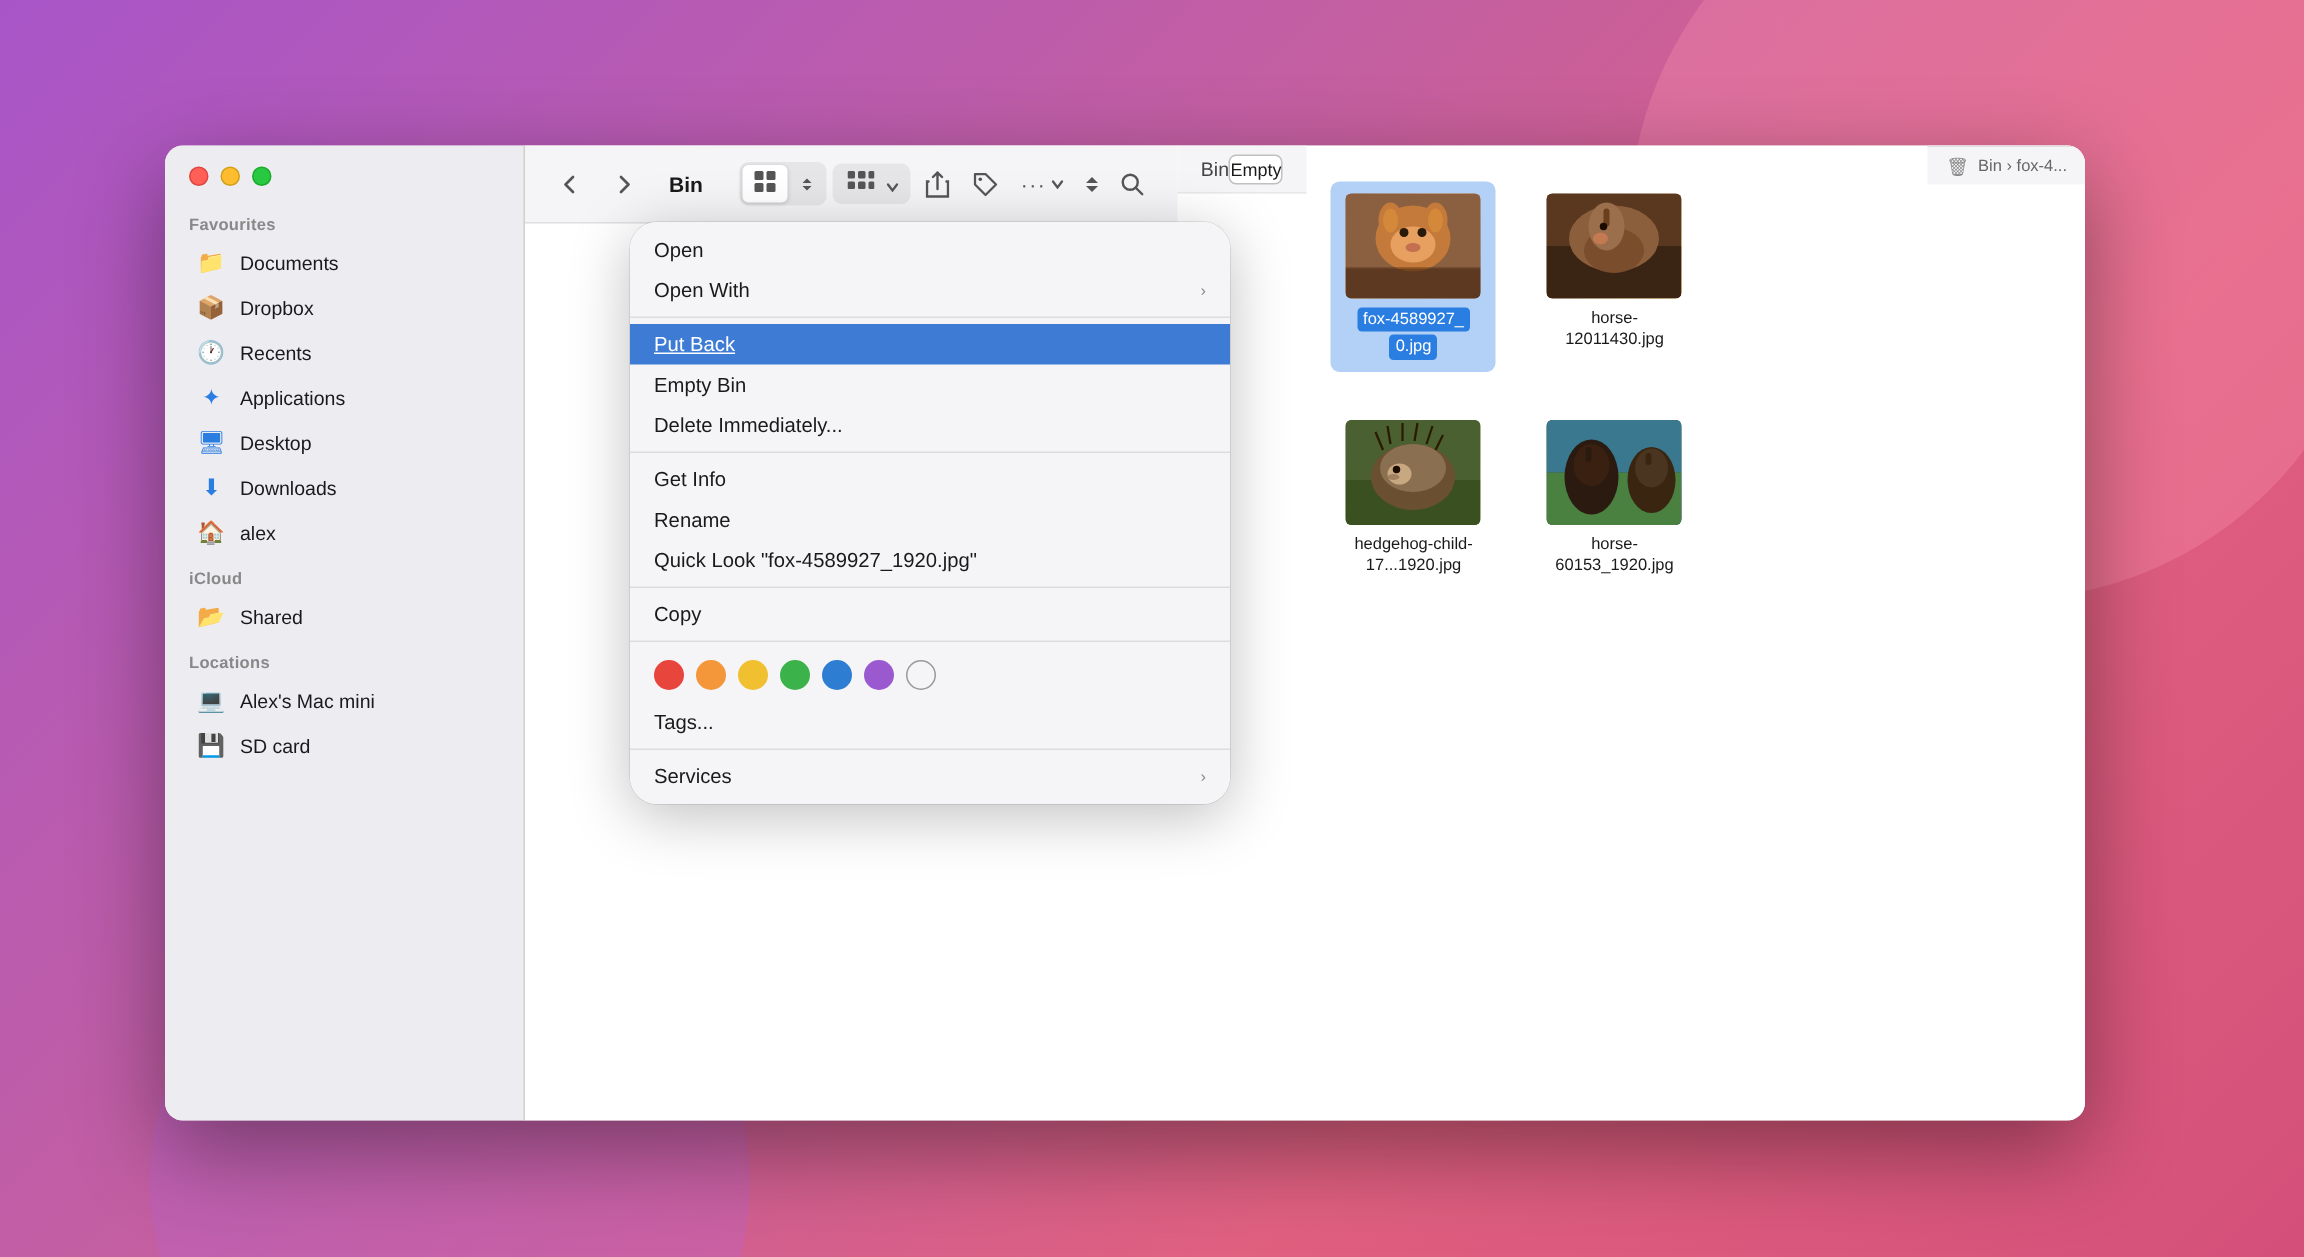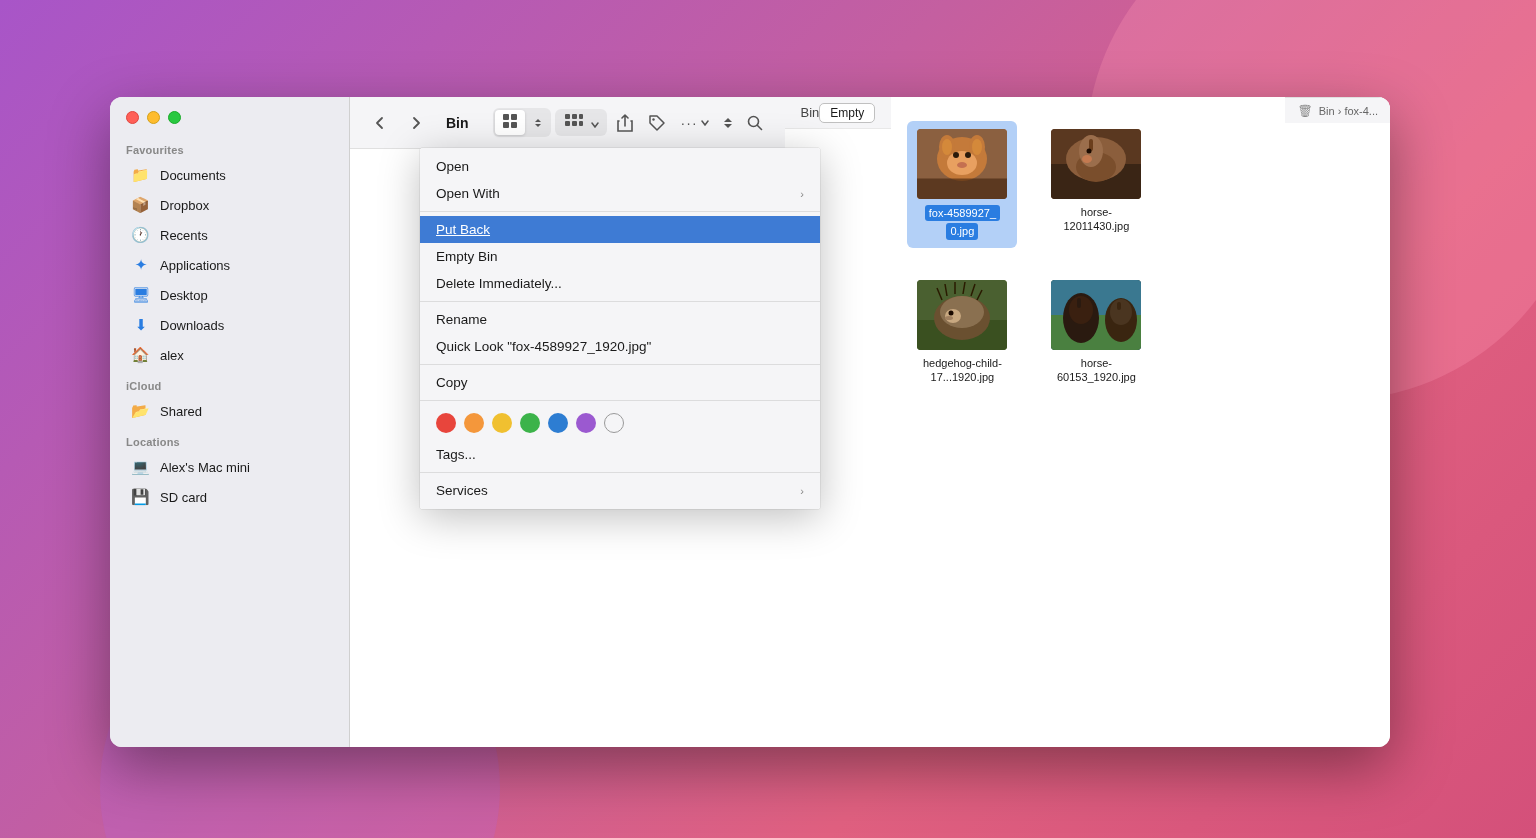--- a/index.html
+++ b/index.html
@@ -167,21 +167,21 @@
       padding: 0 16px;
       font-size: 13px;
       color: #444;
       justify-content: space-between;
     }
 
     .empty-btn {
       background: white;
       border: 1px solid #c0c0c0;
       border-radius: 5px;
-      padding: 2px 10px;
+      padding: 2px 0;
       font-size: 12px;
       cursor: pointer;
       color: #1a1a1a;
     }
 
     .file-grid {
       flex: 1;
       padding: 16px;
       display: flex;
       flex-wrap: wrap;
@@ -274,21 +274,21 @@
     }
 
     
     .context-menu {
       position: absolute;
       top: 148px;
       left: 420px;
       width: 400px;
       background: rgba(245,245,247,0.96);
       backdrop-filter: blur(20px);
-      border-radius: 2px;
+      border-radius: 18px;
       box-shadow: 0 8px 40px rgba(0,0,0,0.25), 0 0 0 0.5px rgba(0,0,0,0.12);
       z-index: 100;
       padding: 5px 0;
       overflow: hidden;
     }
 
     .ctx-item {
       display: flex;
       align-items: center;
       justify-content: space-between;
@@ -620,20 +620,23 @@
     <span>Put Back</span>
   </div>
   <div class="ctx-item">
     <span>Empty Bin</span>
   </div>
   <div class="ctx-item">
     <span>Delete Immediately...</span>
   </div>
   <div class="ctx-separator"></div>
   <div class="ctx-item">
+    <span>Get Info</span>
+  </div>
+  <div class="ctx-item">
     <span>Rename</span>
   </div>
   <div class="ctx-item">
     <span>Quick Look "fox-4589927_1920.jpg"</span>
   </div>
   <div class="ctx-separator"></div>
   <div class="ctx-item">
     <span>Copy</span>
   </div>
   <div class="ctx-separator"></div>

